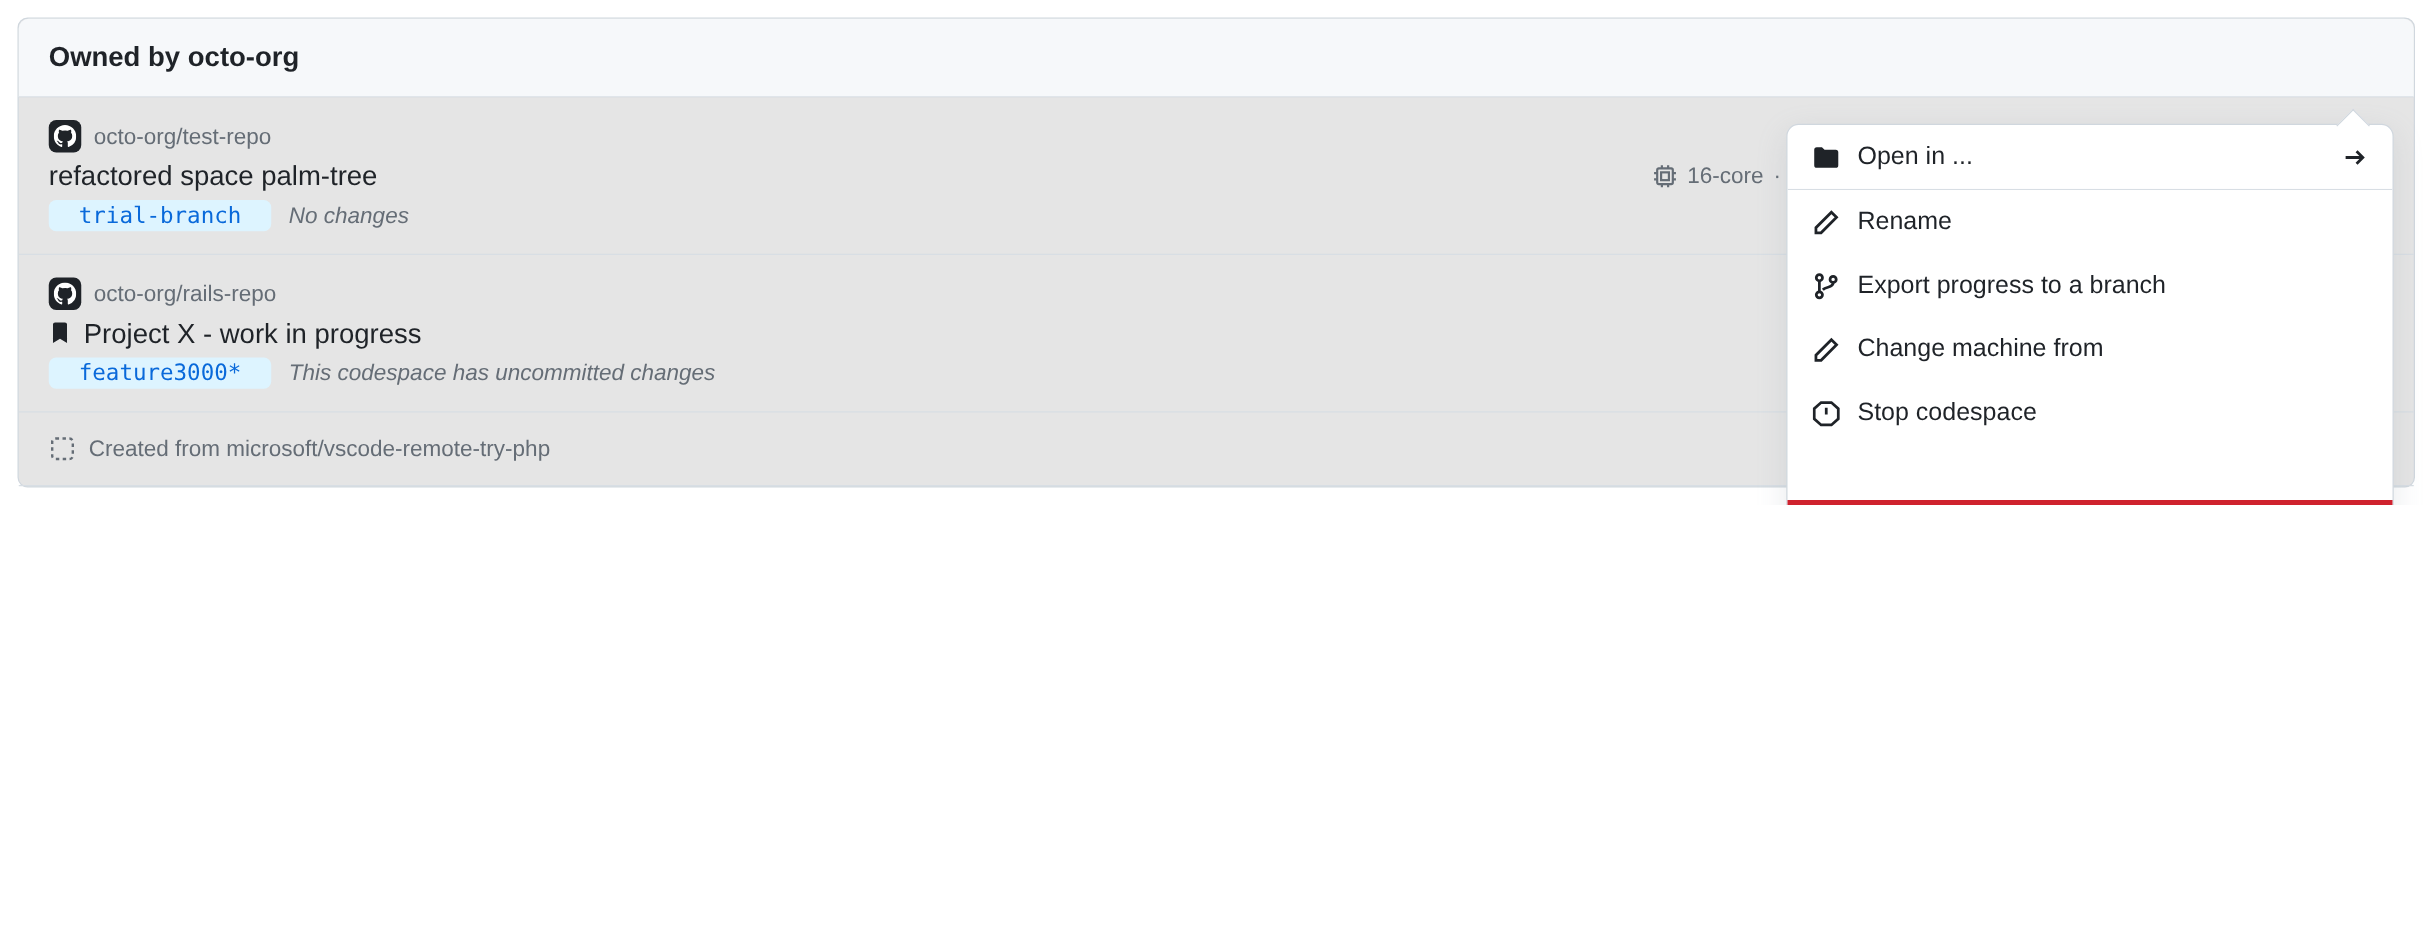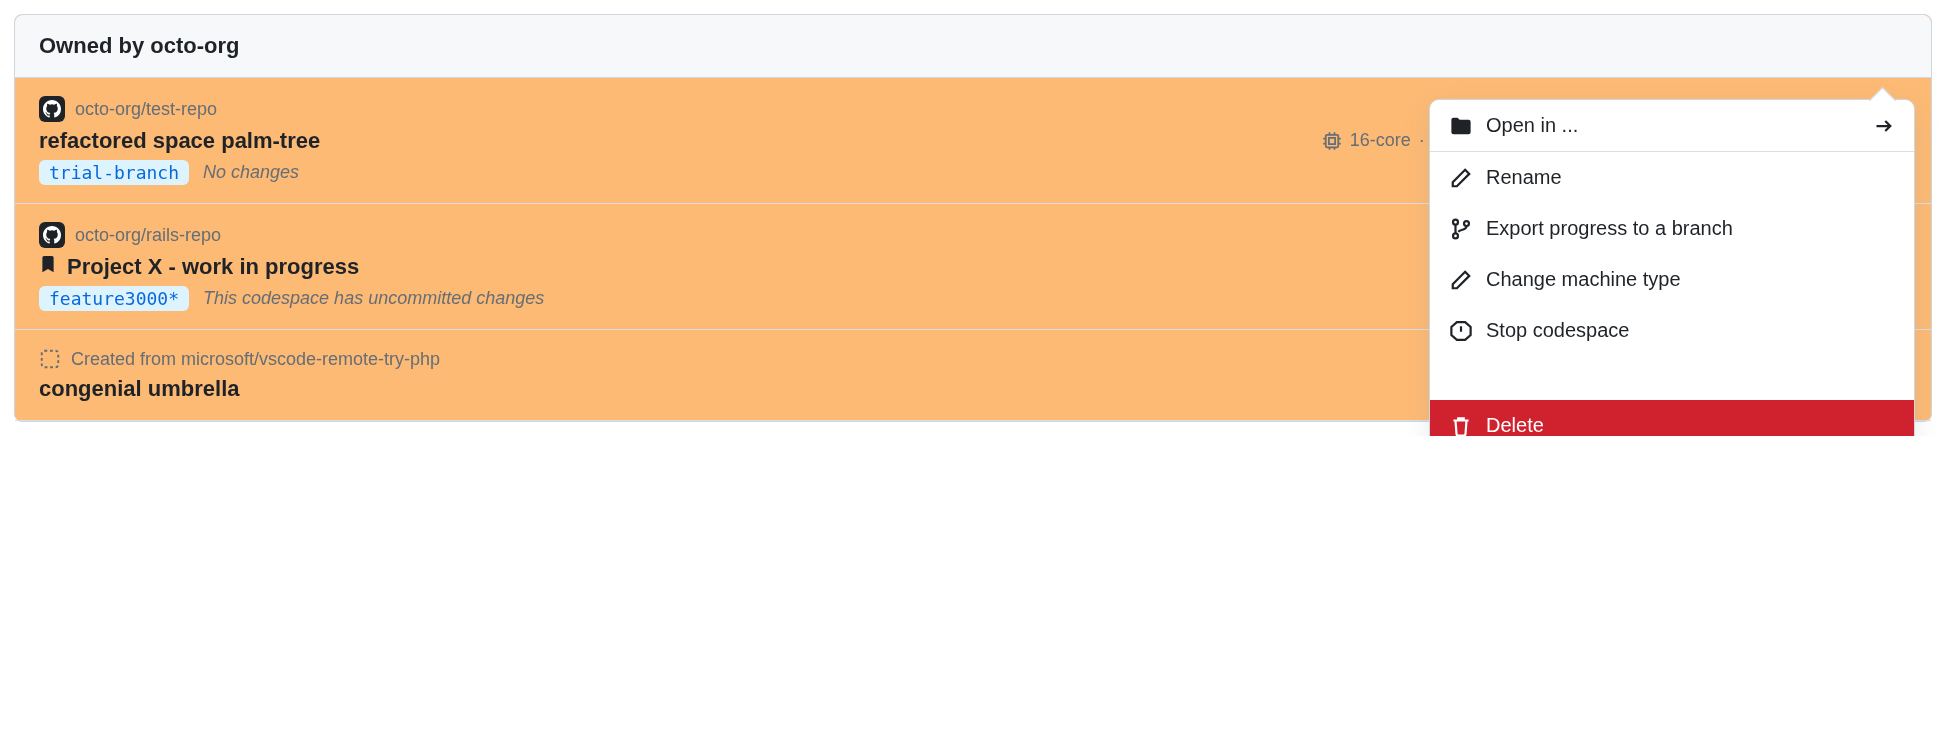--- a/index.html
+++ b/index.html
@@ -5,21 +5,21 @@
   * { box-sizing: border-box; margin: 0; padding: 0; }
   body {
     font-family: -apple-system, BlinkMacSystemFont, "Segoe UI", Helvetica, Arial, sans-serif;
     background: #fff;
     color: #1f2328;
     padding: 14px;
   }
   .panel {
     border: 1px solid #d0d7de;
     border-radius: 8px;
-    background: #fdba74;
+    background: #e5e5e5;
     overflow: visible;
     position: relative;
   }
   .panel-header {
     padding: 18px 24px;
     background: #f6f8fa;
     border-bottom: 1px solid #d0d7de;
     border-radius: 8px 8px 0 0;
     font-size: 22px;
     font-weight: 600;
@@ -32,25 +32,25 @@
     border-bottom: 1px solid #d8dee4;
     position: relative;
   }
   .row:last-child { border-bottom: none; }
   .row-left { display: flex; flex-direction: column; gap: 6px; }
   .repo-line { display: flex; align-items: center; gap: 10px; color: #656d76; font-size: 18px; }
   .gh-icon {
     width: 26px; height: 26px; border-radius: 6px; background: #1f2328; color: #fff;
     display: flex; align-items: center; justify-content: center;
   }
-  .codespace-name { font-size: 22px; font-weight: 700; display: flex; gap: 10px; }
+  .codespace-name { font-size: 22px; font-weight: 400; display: flex; align-items: center; gap: 10px; }
   .branch-line { display: flex; align-items: center; gap: 14px; }
   .branch-chip {
     background: #ddf4ff; color: #0969da; font-family: ui-monospace, SFMono-Regular, Menlo, monospace;
-    font-size: 18px; padding: 2px 10px; border-radius: 6px;
+    font-size: 18px; padding: 2px 24px; border-radius: 6px;
   }
   .branch-status { color: #656d76; font-style: italic; font-size: 18px; }
   .row-right { display: flex; align-items: center; gap: 12px; color: #656d76; font-size: 18px; }
   .dot { color: #656d76; }
   .status-dot { width: 12px; height: 12px; border-radius: 50%; background: #1a7f37; display: inline-block; }
   .kebab-btn {
     width: 54px; height: 54px; border: 3px solid #bc4c00; border-radius: 10px;
     display: flex; align-items: center; justify-content: center; background: #fff; cursor: pointer;
     margin-left: 16px;
   }
@@ -209,23 +209,20 @@
   <div class="row">
     <div class="row-left">
       <div class="repo-line template-icon">
         <span>
           <svg class="icon-lg" viewBox="0 0 16 16" fill="none" stroke="#656d76" stroke-width="1.4" stroke-dasharray="2 2">
               <rect x="2" y="2" width="12" height="12" rx="2"></rect>
             </svg>
         </span>
         <span>Created from microsoft/vscode-remote-try-php</span>
       </div>
-      <div class="codespace-name">
-        <span>congenial umbrella</span>
-      </div>
     </div>
     <div class="row-right">
       <span class="spec-group">
         <span>
           <svg class="icon" viewBox="0 0 16 16" fill="none" stroke="#656d76" stroke-width="1.4">
               <rect x="3" y="3" width="10" height="10" rx="1"></rect>
               <rect x="5.5" y="5.5" width="5" height="5"></rect>
               <path d="M6 1v2M10 1v2M6 13v2M10 13v2M1 6h2M1 10h2M13 6h2M13 10h2"></path>
             </svg>
         </span>
@@ -272,21 +269,21 @@
           </svg>
       </span>
       <span>Export progress to a branch</span>
     </div>
     <div class="menu-item">
       <span>
         <svg class="icon-lg" viewBox="0 0 16 16" fill="none" stroke="#1f2328" stroke-width="1.6">
             <path d="M11 2l3 3-9 9H2v-3l9-9z"></path>
           </svg>
       </span>
-      <span>Change machine type</span>
+      <span>Change machine from</span>
     </div>
     <div class="menu-item">
       <span>
         <svg class="icon-lg" viewBox="0 0 16 16" fill="none" stroke="#1f2328" stroke-width="1.6">
             <path d="M5 1.5h6L15 5v6l-4 3.5H5L1 11V5l4-3.5z"></path>
             <path d="M8 4.5v4M8 11v.01"></path>
           </svg>
       </span>
       <span>Stop codespace</span>
     </div>

